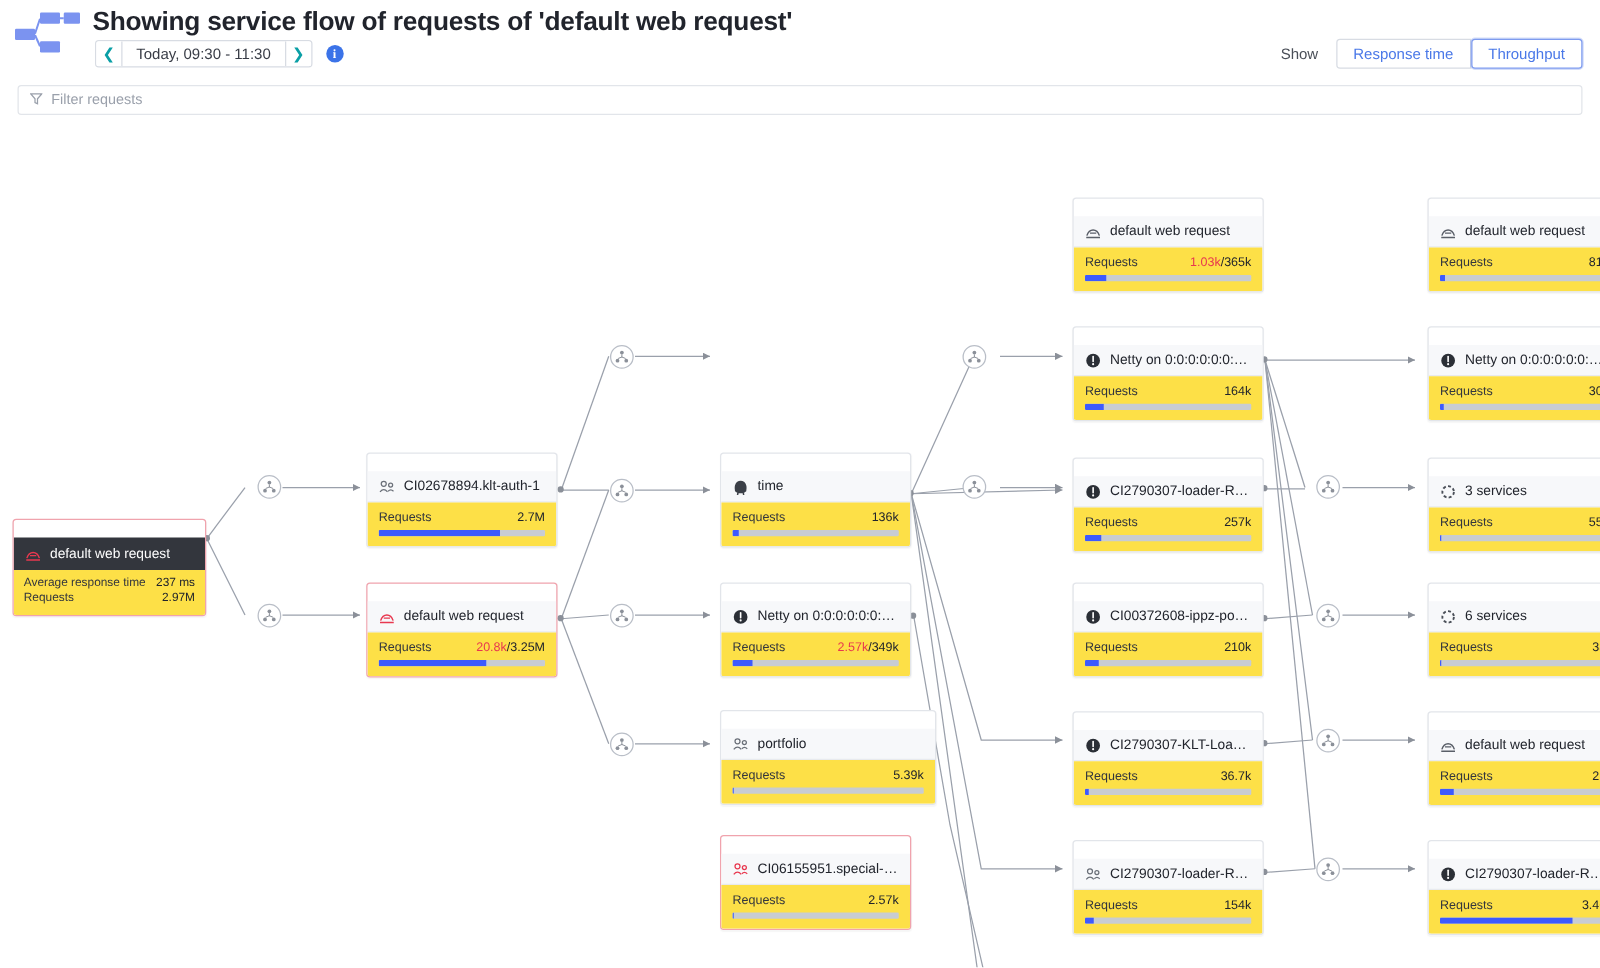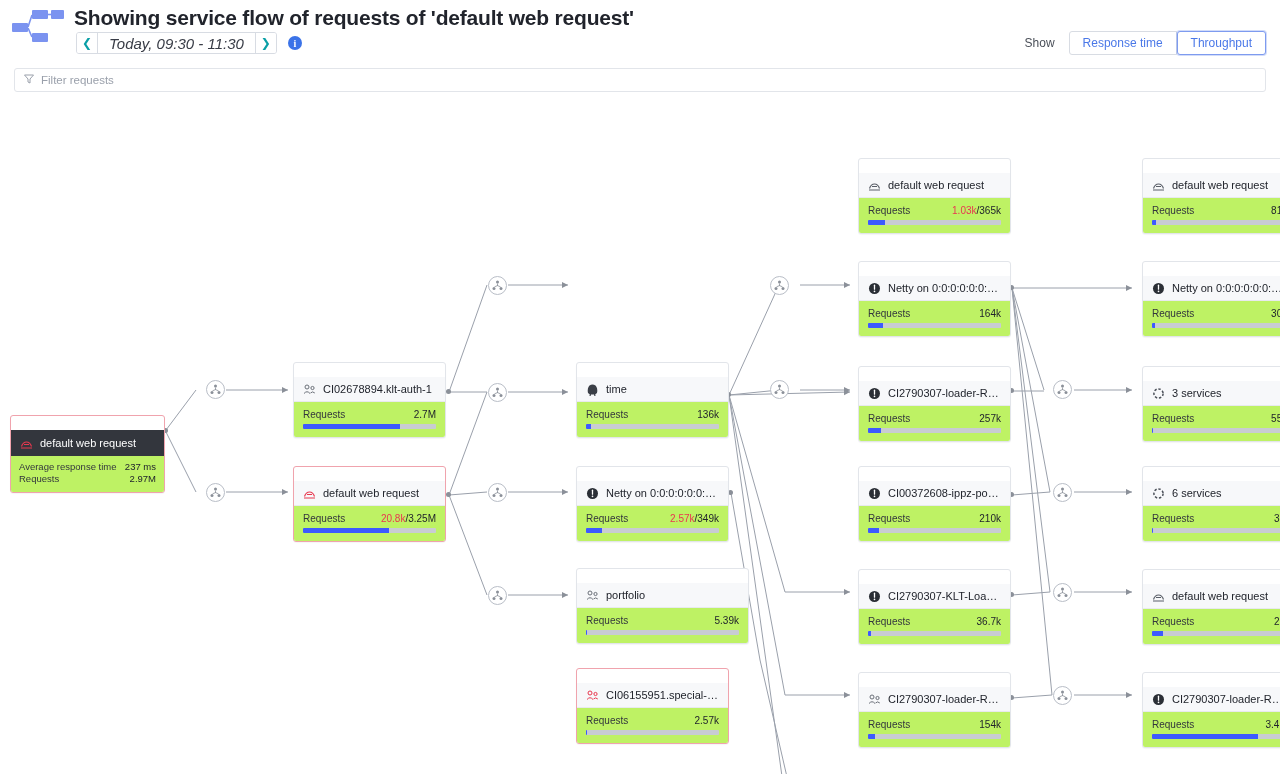--- a/index.html
+++ b/index.html
@@ -34,21 +34,21 @@
     height: 22px; overflow: hidden;
   }
   .tc-arrow {
     width: 21px; display: flex; align-items: center; justify-content: center;
     color: #0a9fa6; font-size: 12px; cursor: pointer; background: #fff;
   }
   .tc-arrow.right { border-left: 1px solid #d8dce3; }
   .tc-arrow.left { border-right: 1px solid #d8dce3; }
   #time-range-label {
     display: flex; align-items: center; padding: 0 11px;
-    font-size: 15px; color: #383c46; white-space: nowrap; font-style: italic;
+    font-size: 12px; color: #383c46; white-space: nowrap;
   }
   #info-icon {
     margin-left: 11px; width: 14px; height: 14px; border-radius: 50%;
     background: #3b73e8; color: #fff; font-size: 10px; font-weight: bold;
     display: flex; align-items: center; justify-content: center;
     font-family: "Liberation Serif", serif; cursor: pointer;
   }
   #show-controls {
     position: absolute; right: 14px; top: 31px;
     display: flex; align-items: center;
@@ -100,21 +100,21 @@
   }
   .node.root .node-head {
     background: #33363d; color: #ffffff; height: 26px;
     border-bottom: none;
   }
   .node-icon {
     width: 13px; height: 13px; margin-right: 7px; flex: 0 0 13px;
     display: flex; align-items: center; justify-content: center;
   }
   .node-title { overflow: hidden; text-overflow: ellipsis; white-space: nowrap; }
-  .node-body { padding: 6px 9px 8px 9px; background: #bef264; }
+  .node-body { padding: 6px 9px 8px 9px; background: #fde047; }
   .metric-row {
     display: flex; justify-content: space-between; align-items: baseline;
     font-size: 10px; color: #33363d; line-height: 13px;
   }
   .metric-label { color: #33363d; }
   .metric-value { color: #21242c; white-space: nowrap; }
   .metric-value .err { color: #e8384f; text-align: right; }
   .bar-track {
     margin-top: 3px; height: 5px; background: #c8ccd2; border-radius: 1px;
     width: 100%; overflow: hidden;

